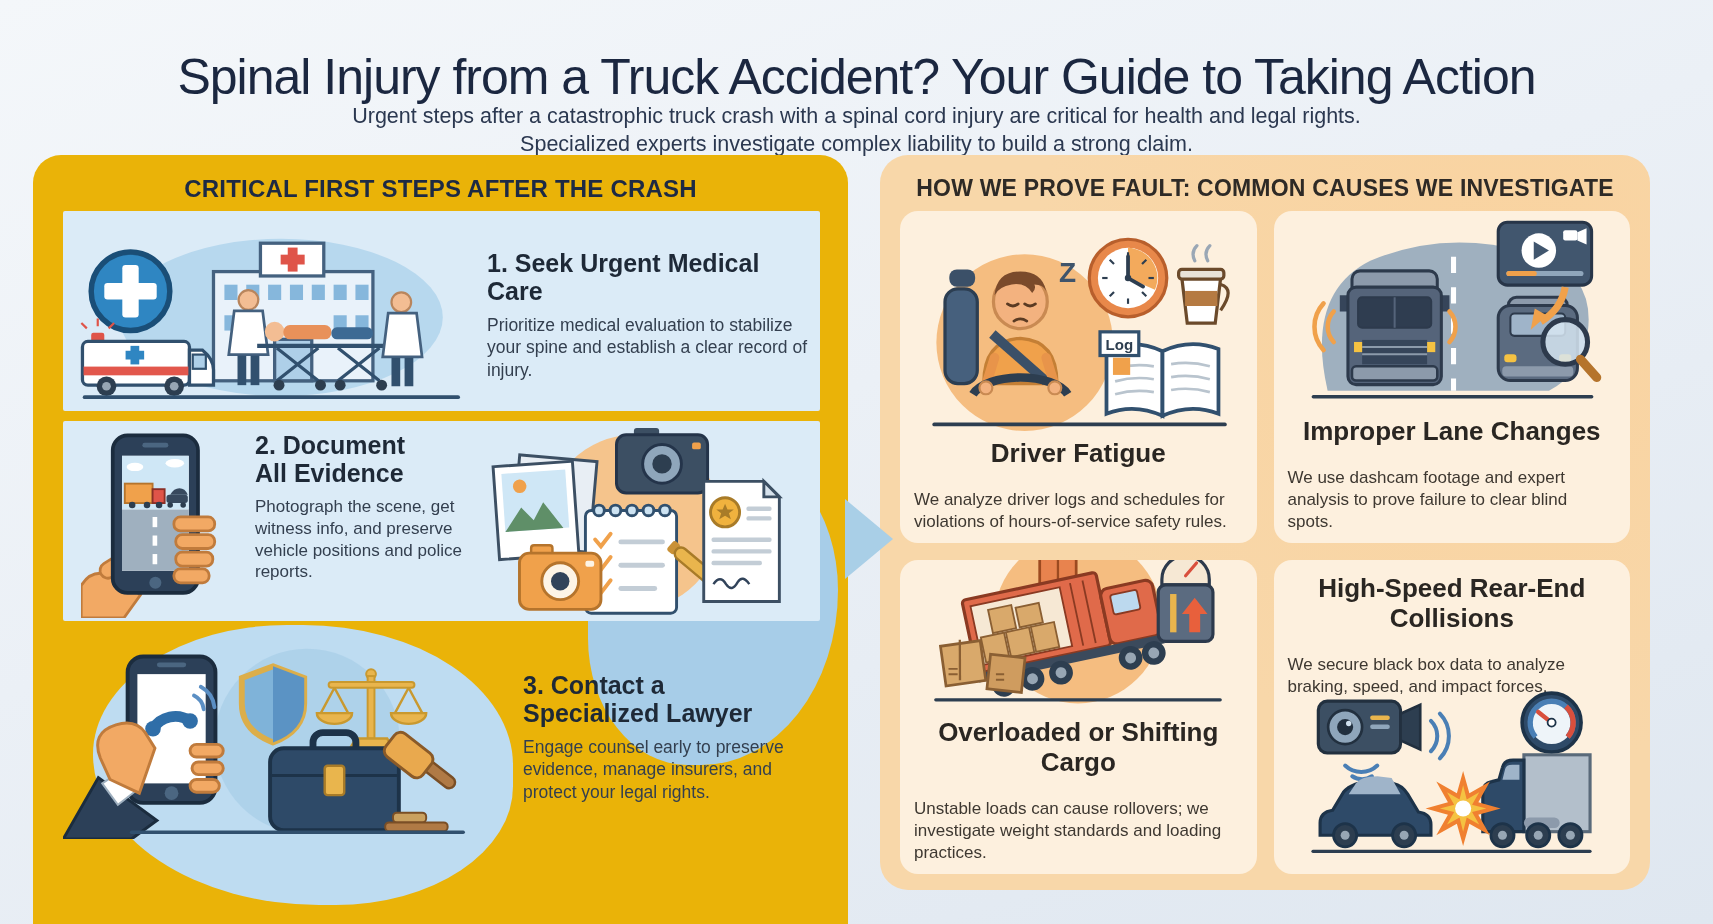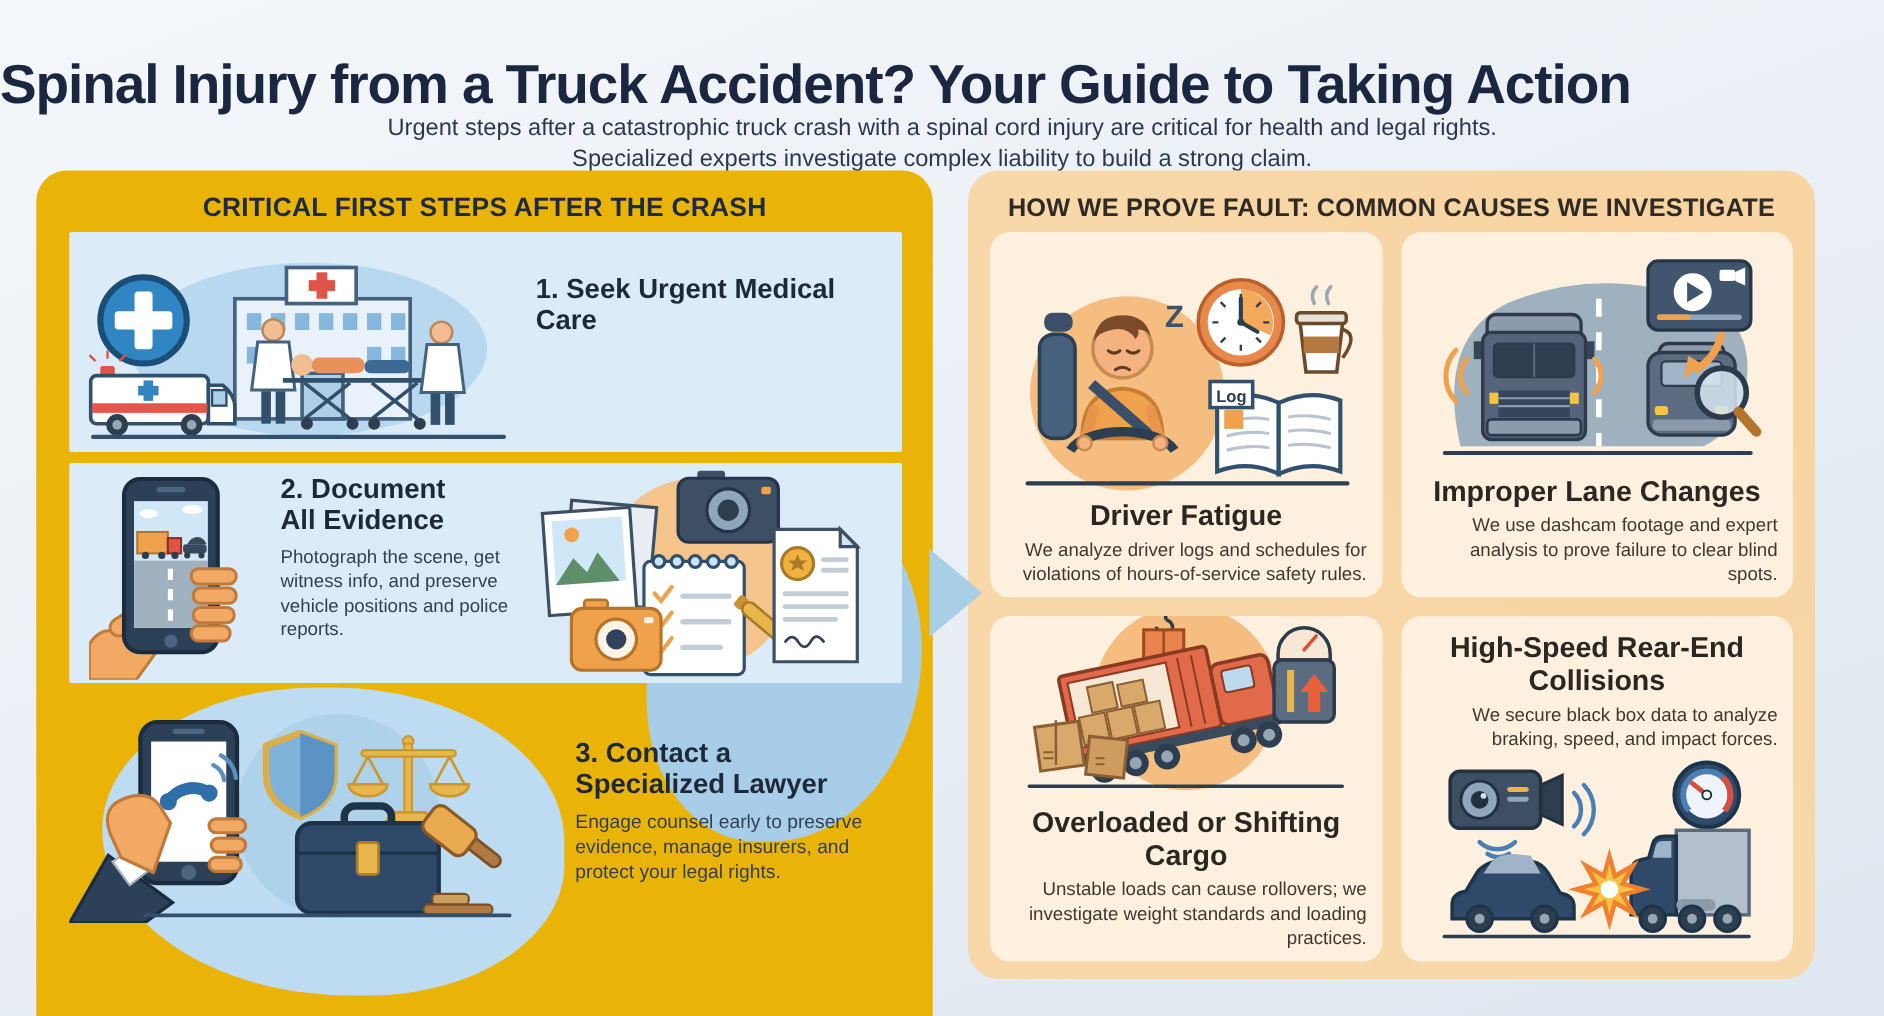--- a/index.html
+++ b/index.html
@@ -2,22 +2,22 @@
 <html><head>
 <meta charset="utf-8">
 <style>
   html,body{margin:0;padding:0;}
   body{
     width:1713px;height:924px;position:relative;overflow:hidden;
     background:linear-gradient(160deg,#f4f7fa 0%,#ebf0f6 45%,#dfe7f0 100%);
     font-family:"Liberation Sans",sans-serif;
   }
   .main-title{
-    position:absolute;top:14px;left:0;right:0;text-align:left;
-    font-size:50px;font-weight:bold;color:#1b2740;letter-spacing:-1px;
+    position:absolute;top:14px;left:0;right:0;text-align:center;
+    font-size:50px;font-weight:normal;color:#1b2740;letter-spacing:-1px;
   }
   .subtitle{
     position:absolute;top:80px;left:50%;transform:translateX(-50%);
     width:1010px;text-align:center;font-size:21.5px;line-height:1.32;color:#2b3850;
   }
   .panel{position:absolute;top:155px;border-radius:28px;}
   .panel-left{left:33px;width:815px;height:922px;background:#eab308;}
   .panel-right{left:880px;width:770px;height:735px;
     background:radial-gradient(circle at 82% 18%,#f9d3a0 0%,#f8d7a9 55%);}
   .panel-header{
@@ -45,21 +45,21 @@
   .causes-grid{
     position:absolute;left:20px;top:56px;width:730px;height:663px;
     display:grid;grid-template-columns:1fr 1fr;grid-template-rows:332px 314px;gap:17px;
   }
   .cause-card{
     background:#fdf0de;border-radius:18px;padding:10px 14px;
     display:flex;flex-direction:column;align-items:center;overflow:hidden;
   }
   .cause-card .illo{flex:1;min-height:0;display:flex;align-items:flex-end;justify-content:center;}
   .cause-title{font-size:26px;font-weight:bold;color:#2a2622;text-align:center;line-height:1.15;margin-top:7px;}
-  .cause-body{font-size:17px;color:#3e3831;text-align:right;line-height:1.3;margin-top:5px;}
+  .cause-body{font-size:17px;color:#3e3831;text-align:left;line-height:1.3;margin-top:20px;}
   .cause-card.reverse .cause-title{margin-top:4px;}
   .cause-card.reverse .illo{align-items:flex-end;}
   svg{display:block;}
 </style>
 </head>
 <body>
 
 <h1 class="main-title">Spinal Injury from a Truck Accident? Your Guide to Taking Action</h1>
 <p class="subtitle">Urgent steps after a catastrophic truck crash with a spinal cord injury are critical for health and legal rights. Specialized experts investigate complex liability to build a strong claim.</p>
 
@@ -126,20 +126,21 @@
           <circle cx="282" cy="154" r="5" fill="#2d3e50"></circle>
         <circle cx="300" cy="78" r="9" fill="#f3bd93" stroke="#b9855c" stroke-width="2"></circle>
         <path d="M288,88 h26 l5,40 h-36 z" fill="#ffffff" stroke="#44617f" stroke-width="2.5"></path>
         <rect x="291" y="129" width="8" height="26" fill="#31506e"></rect>
           <rect x="303" y="129" width="8" height="26" fill="#31506e"></rect>
       </g>
       <line x1="10" y1="165" x2="352" y2="165" stroke="#31506e" stroke-width="3.5" stroke-linecap="round"></line>
     </svg>
     <div class="step-text" style="left:424px;top:38px;width:330px;">
       <div class="step-title">1. Seek Urgent Medical Care</div>
+      <div class="step-body">Prioritize medical evaluation to stabilize your spine and establish a clear record of injury.</div>
     </div>
   </div>
 
   <div class="step-card step2">
     <svg class="step-illo" style="left:18px;top:7px;" width="158" height="190" viewBox="0 0 170 205">
       <g>
         <path d="M0,205 L0,170 Q12,150 34,160 L64,180 L46,205 Z" fill="#f2a964" stroke="#c07b3c" stroke-width="3"></path>
         <rect x="18" y="138" width="46" height="17" rx="8.5" fill="#f2a964" stroke="#c07b3c" stroke-width="3" transform="rotate(-32 40 146)"></rect>
       </g>
       <g>

